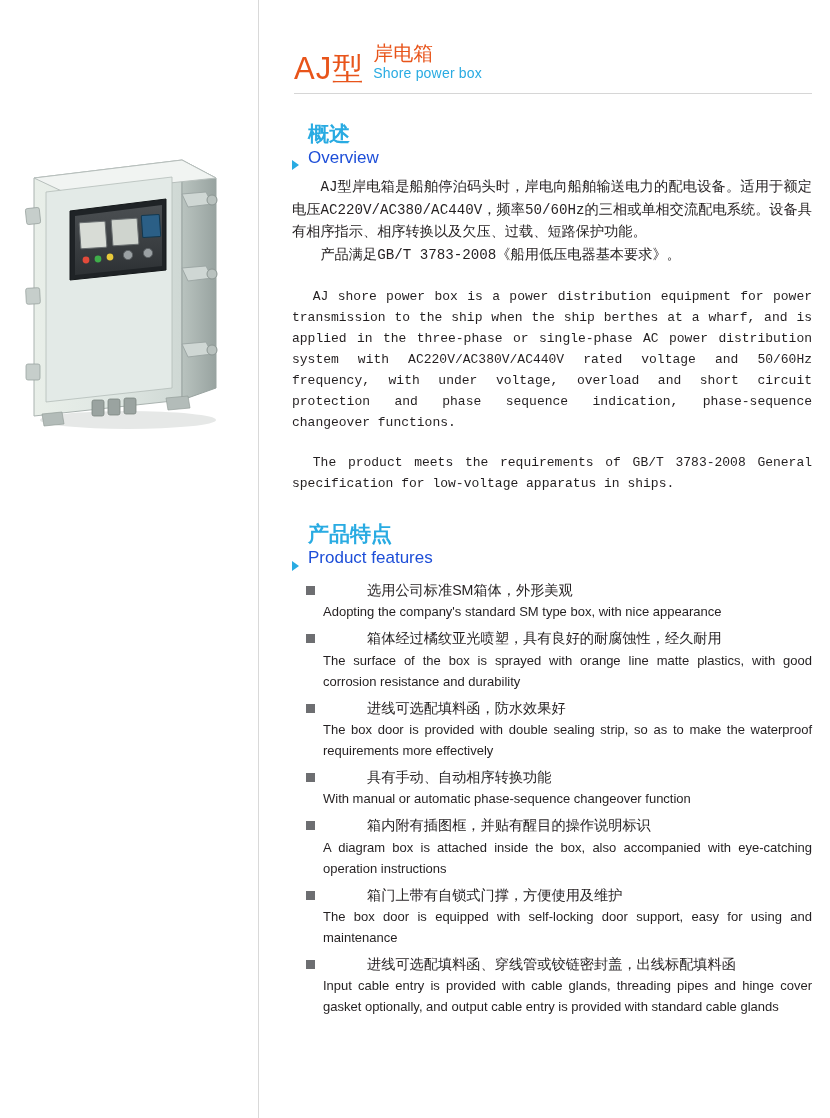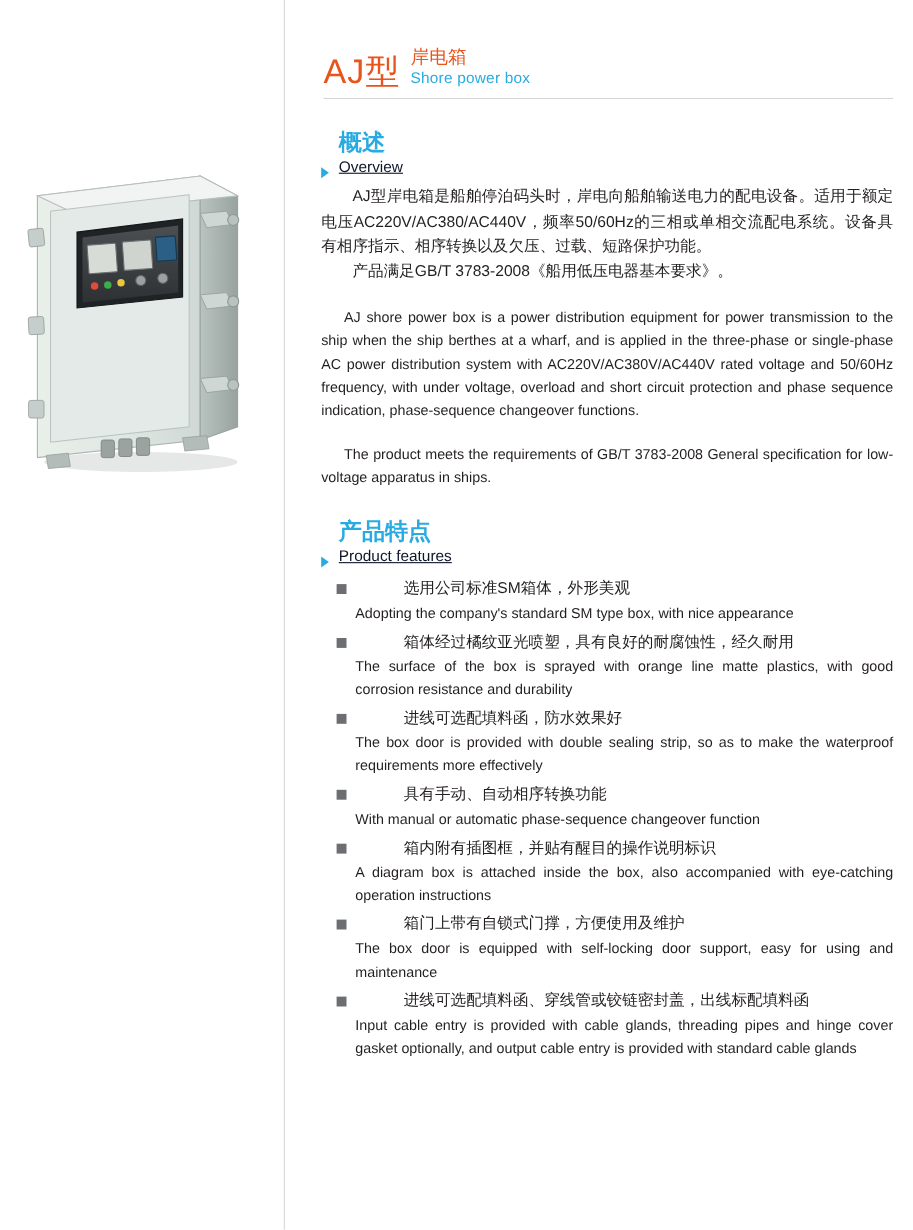--- a/index.html
+++ b/index.html
@@ -64,21 +64,21 @@
   }
   .title-aj {
     font-size: 31px;
     color: #e8541a;
     letter-spacing: 1px;
     line-height: 1;
     font-weight: 400;
   }
   .title-cn-en { padding-bottom: 1px; }
   .title-cn {
-    font-size: 17px;
+    font-size: 20px;
     color: #e8541a;
     line-height: 1.15;
   }
   .title-en {
     font-size: 14px;
     color: #29abe2;
     line-height: 1.25;
     letter-spacing: .2px;
   }
   .title-rule {
@@ -102,28 +102,27 @@
     margin-top: 10px;
     margin-right: 9px;
   }
   .sec-cn {
     font-size: 21px;
     color: #29abe2;
     font-weight: bold;
     line-height: 1.1;
   }
   .sec-en {
-    font-size: 14px;
-    color: #0f172a;
+    font-size: 17px;
+    color: #1d4ed8;
     line-height: 1.5;
-    text-decoration: underline;
-  }
-
-  
-  .body-block { padding-left: 12px; margin-top: 6px; }
+  }
+
+  
+  .body-block { padding-left: 12px; margin-top: 6px; font-family: Liberation Mono, monospace; }
   p.cn {
     margin: 0 0 1px 0;
     font-size: 14.2px;
     line-height: 1.58;
     text-align: justify;
     text-indent: 2em;
     color: #231f20;
   }
   p.en {
     margin: 19px 0 0 0;

